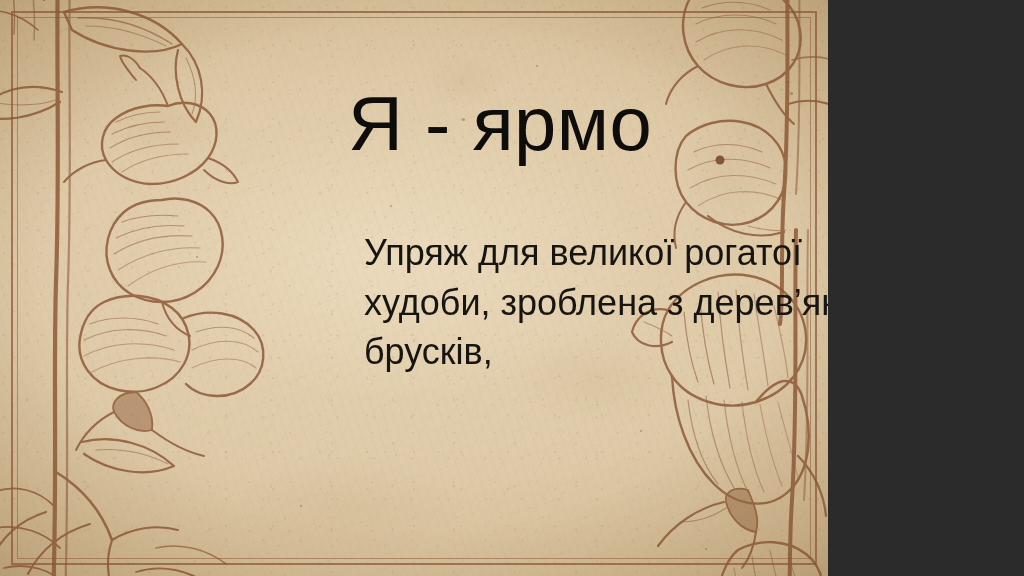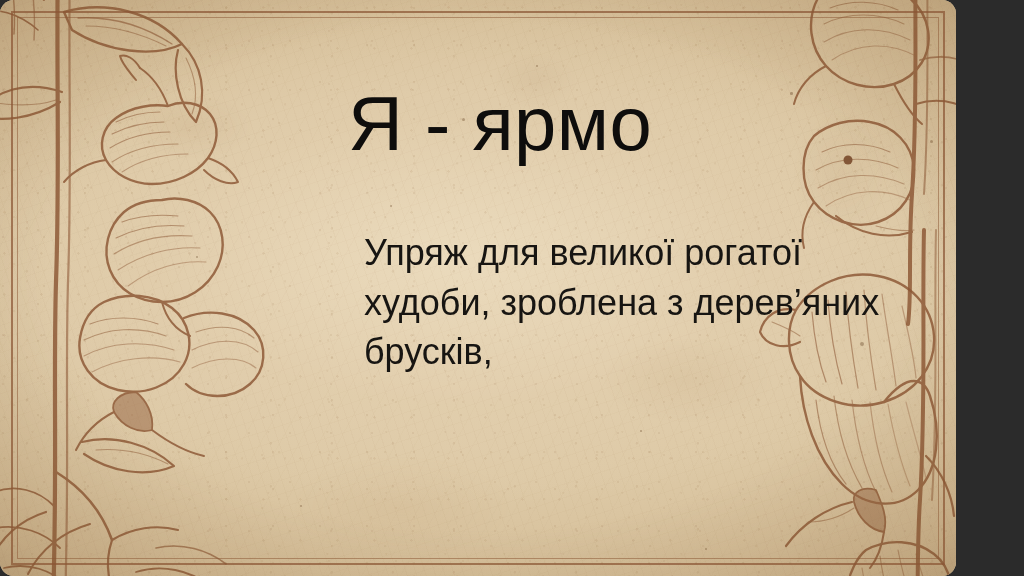--- a/index.html
+++ b/index.html
@@ -4,26 +4,25 @@
 <title>Я - ярмо</title>
 <style>
   html, body {
     margin: 0;
     padding: 0;
     background: #2b2b2b;
   }
 
   .slide {
     position: relative;
-    width: 956px;
+    width: 828px;
     height: 576px;
     overflow: hidden;
     background-color: #d8c09a;
     font-family: "Liberation Sans", sans-serif;
-    border-radius: 14px;
   }
 
   
   .paper-base {
     position: absolute;
     inset: 0;
     background:
       radial-gradient(ellipse 70% 55% at 48% 45%,
         rgba(235, 219, 189, 0.95) 0%,
         rgba(226, 206, 173, 0.55) 45%,

